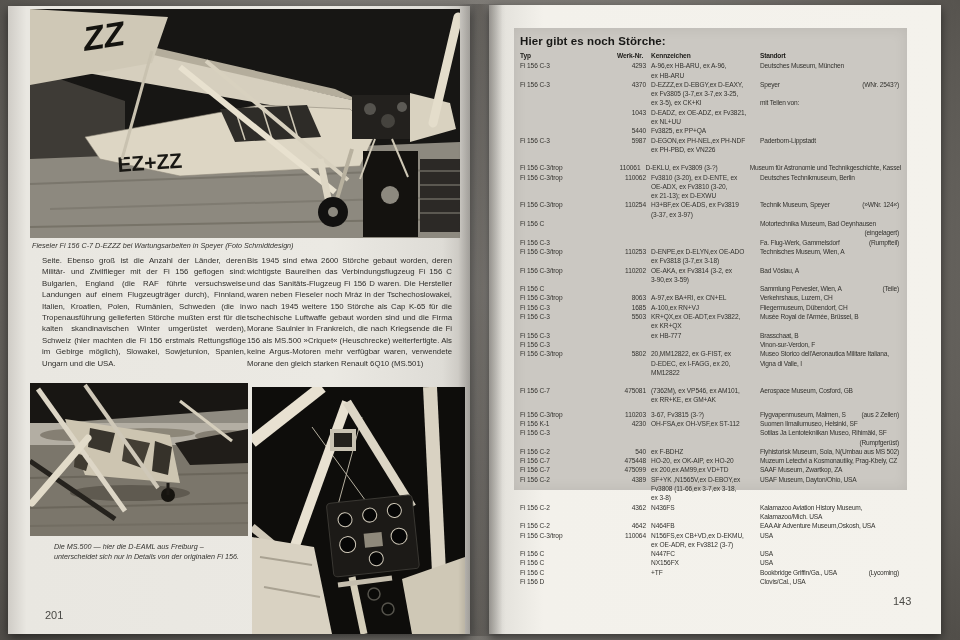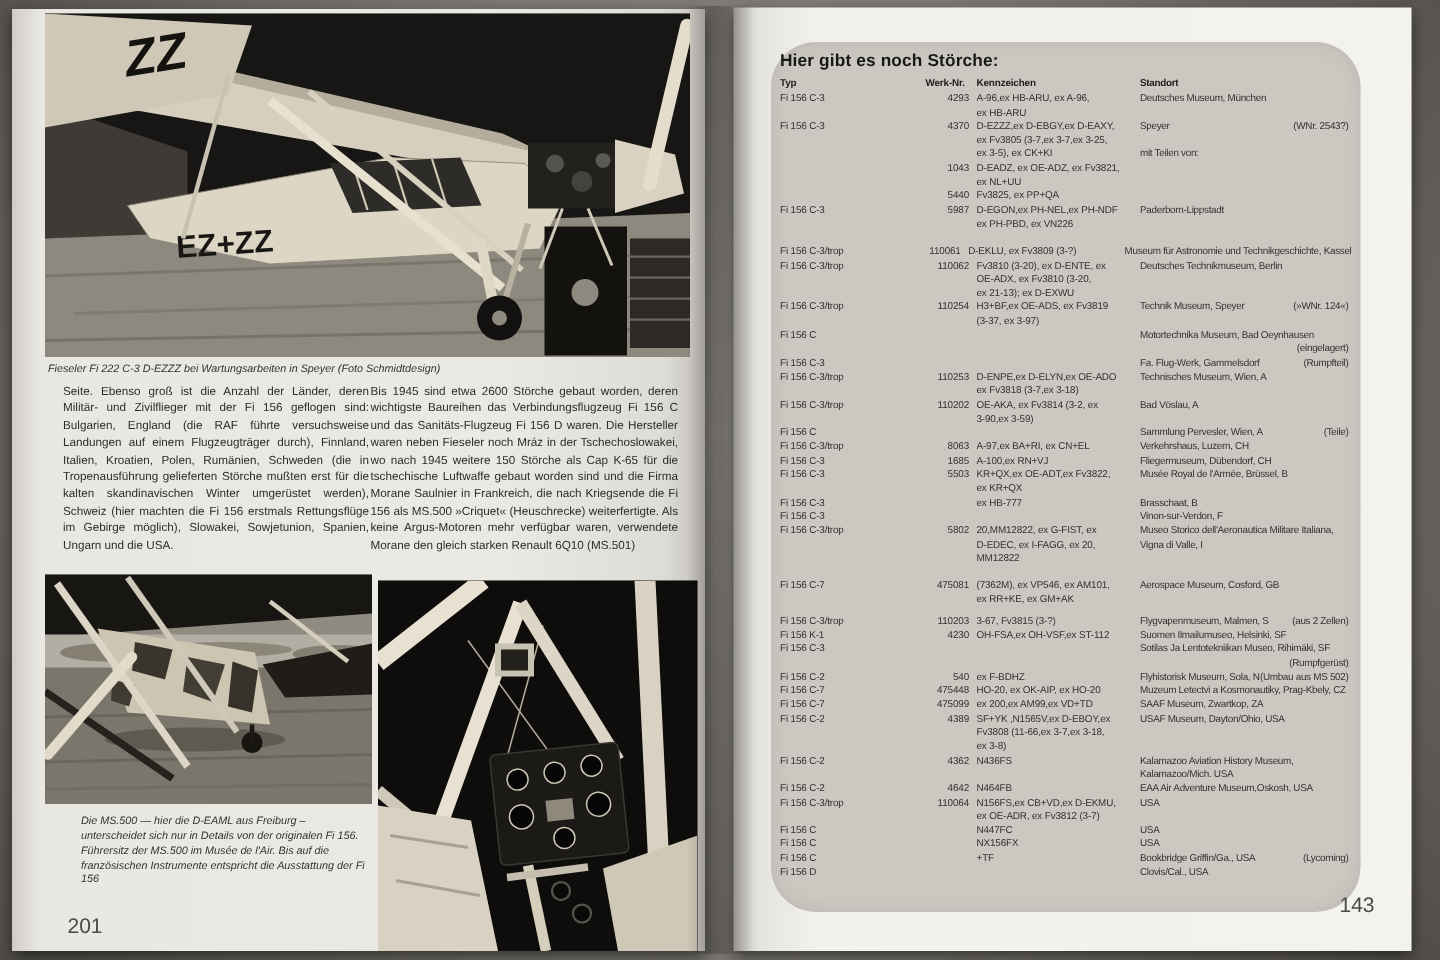--- a/index.html
+++ b/index.html
@@ -25,28 +25,28 @@
   #photo-field{left:22px;top:377px;width:218px;height:153px}
   #photo-cockpit{left:244px;top:381px;width:213px;height:247px}
   .caption{position:absolute;font-style:italic;font-size:7.2px;line-height:9.6px;color:#34332f}
   #caption-top{left:24px;top:235px;width:430px}
   #caption-bottom{left:30px;top:536px;width:208px}
   #caption-bottom .cap-par{margin:0 0 1px 16px;white-space:normal}
   .bodycols{position:absolute;top:249px;left:34px;width:424px;display:flex;gap:1px}
   .col{font-size:7.8px;line-height:11.4px;text-align:justify;color:#2e2d2a}
   .col-a{width:204px}
   .col-b{width:205px}
-  .pagenum{position:absolute;font-size:14px;color:#4a4945}
+  .pagenum{position:absolute;font-size:11px;color:#4a4945}
   #pagenum-left{left:37px;top:603px}
   #pagenum-right{left:404px;top:590px}
 
   .table-panel{
-    position:absolute;left:25px;top:23px;width:393px;height:580px;
+    position:absolute;left:25px;top:23px;width:393px;height:462px;
     background:#cbc8c2;box-shadow:inset 0 0 14px rgba(0,0,0,.08);
-    padding:6px 6px 0 6px;box-sizing:border-box;border-radius:30px;
+    padding:6px 6px 0 6px;box-sizing:border-box;
   }
   .table-title{font-size:11.5px;font-weight:bold;color:#181816;letter-spacing:.1px;margin:1px 0 4px 0}
   .storch-table{font-size:6.6px;line-height:9.3px;letter-spacing:-.1px;color:#33322e}
   .trow{display:flex;align-items:flex-start}
   .trow.hdr{font-weight:bold;color:#21201d;margin-bottom:1px}
   .trow.gap-s{margin-top:5px}
   .trow.gap-m{margin-top:9px}
   .c-typ{width:97px;white-space:pre}
   .c-werk{width:34px;white-space:pre;text-align:right;padding-right:5px;box-sizing:border-box}
   .trow.hdr .c-werk{text-align:left;padding-right:0}
@@ -106,21 +106,21 @@
       <line x1="390" y1="162" x2="430" y2="162" stroke="#6b6861" stroke-width="1.5"></line>
       <line x1="390" y1="176" x2="430" y2="176" stroke="#6b6861" stroke-width="1.5"></line>
       <line x1="390" y1="190" x2="430" y2="190" stroke="#6b6861" stroke-width="1.5"></line>
       <line x1="390" y1="204" x2="430" y2="204" stroke="#6b6861" stroke-width="1.5"></line>
 
       <line x1="345" y1="130" x2="330" y2="170" stroke="#cfc8b6" stroke-width="2"></line>
       <line x1="362" y1="130" x2="378" y2="168" stroke="#cfc8b6" stroke-width="2"></line>
     </svg>
   </div>
 
-  <div class="caption" id="caption-top">Fieseler Fi 222 C-3 D-EZZZ bei Wartungsarbeiten in Speyer (Foto Schmidtdesign)</div>
+  <div class="caption" id="caption-top">Fieseler Fi 156 C-7 D-EZZZ bei Wartungsarbeiten in Speyer (Foto Schmidtdesign)</div>
 
   <div class="bodycols">
     <div class="col col-a">Seite. Ebenso groß ist die Anzahl der Länder, deren Militär- und Zivilflieger mit der Fi 156 geflogen sind: Bulgarien, England (die RAF führte versuchsweise Landungen auf einem Flugzeugträger durch), Finnland, Italien, Kroatien, Polen, Rumänien, Schweden (die in Tropenausführung gelieferten Störche mußten erst für die kalten skandinavischen Winter umgerüstet werden), Schweiz (hier machten die Fi 156 erstmals Rettungsflüge im Gebirge möglich), Slowakei, Sowjetunion, Spanien, Ungarn und die USA.</div>
     <div class="col col-b">Bis 1945 sind etwa 2600 Störche gebaut worden, deren wichtigste Baureihen das Verbindungsflugzeug Fi 156 C und das Sanitäts-Flugzeug Fi 156 D waren. Die Hersteller waren neben Fieseler noch Mráz in der Tschechoslowakei, wo nach 1945 weitere 150 Störche als Cap K-65 für die tschechische Luftwaffe gebaut worden sind und die Firma Morane Saulnier in Frankreich, die nach Kriegsende die Fi 156 als MS.500 »Criquet« (Heuschrecke) weiterfertigte. Als keine Argus-Motoren mehr verfügbar waren, verwendete Morane den gleich starken Renault 6Q10 (MS.501)</div>
   </div>
 
   <div class="photo" id="photo-field">
     <svg viewBox="0 0 218 153" width="218" height="153">
       <rect width="218" height="153" fill="#8f8b81"></rect>
       <polygon points="0,0 218,0 218,26 0,42" fill="#181613"></polygon>
@@ -144,21 +144,20 @@
       <line x1="150" y1="18" x2="202" y2="58" stroke="#d5cebc" stroke-width="3"></line>
       <line x1="0" y1="78" x2="85" y2="136" stroke="#25221d" stroke-width="5"></line>
       <line x1="2" y1="120" x2="58" y2="55" stroke="#e2dbc9" stroke-width="7" stroke-linecap="round"></line>
       <circle cx="138" cy="112" r="7" fill="#16140f"></circle>
       <line x1="138" y1="100" x2="138" y2="112" stroke="#1c1914" stroke-width="3"></line>
     </svg>
   </div>
 
   <div class="caption" id="caption-bottom">
     <p class="cap-par">Die MS.500 — hier die D-EAML aus Freiburg – unterscheidet sich nur in Details von der originalen Fi 156.</p>
-    <p class="cap-par">Führersitz der MS.500 im Musée de l'Air. Bis auf die französischen Instrumente entspricht die Ausstattung der Fi 156</p>
   </div>
 
   <div class="photo" id="photo-cockpit">
     <svg viewBox="0 0 213 247" width="213" height="247">
       <rect width="213" height="247" fill="#0e0d0b"></rect>
       <line x1="60" y1="40" x2="140" y2="150" stroke="#b5af9f" stroke-width="1"></line>
       <line x1="110" y1="30" x2="80" y2="140" stroke="#b5af9f" stroke-width="1"></line>
       <line x1="10" y1="250" x2="95" y2="15" stroke="#e8e1d1" stroke-width="10"></line>
       <line x1="95" y1="15" x2="160" y2="120" stroke="#ddd6c6" stroke-width="9"></line>
       <line x1="0" y1="55" x2="70" y2="0" stroke="#e8e1d1" stroke-width="12"></line>

